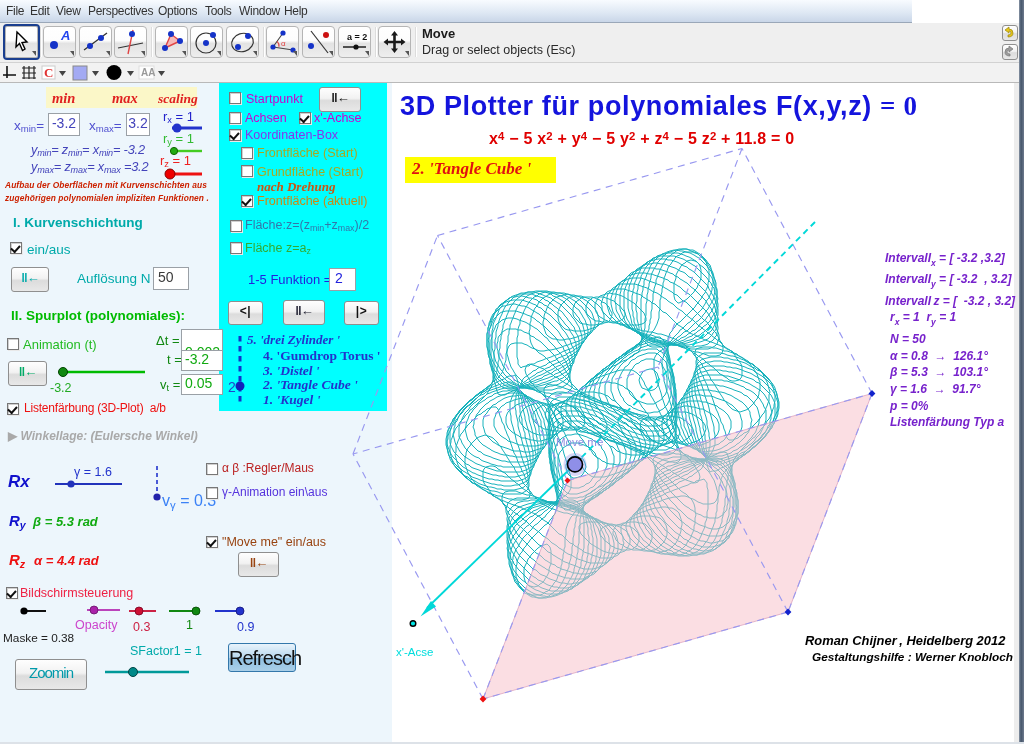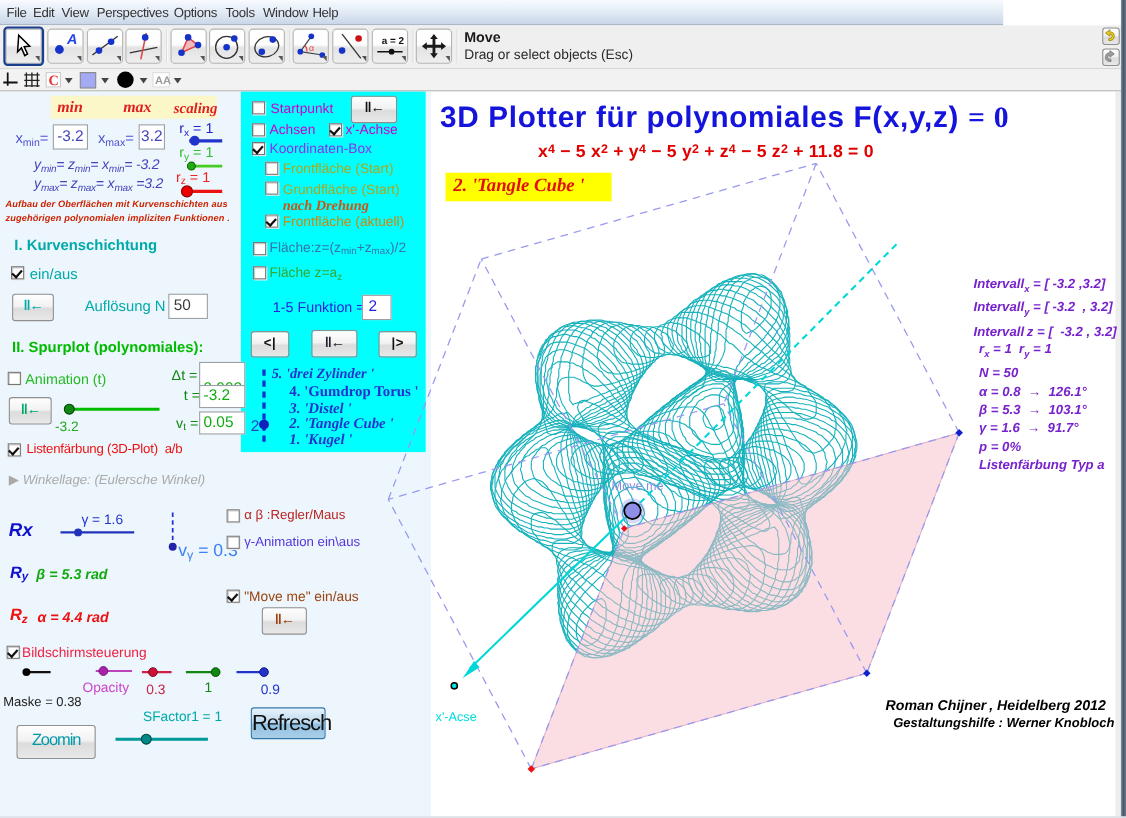--- a/index.html
+++ b/index.html
@@ -350,21 +350,21 @@
       <circle cx="13" cy="10" r="4.5" fill="#118811" stroke="#004400" stroke-width="1"></circle>
     </svg>
 <div class="t" style="left:50px;top:381px;font-size:12.5px;color:#22aa22">-3.2</div>
 <div class="t" style="left:167px;top:353px;font-size:13px;color:#118811">t = 1</div>
 <div class="inp" style="left:181px;top:350px;width:37px;height:18px;color:#11aa11;padding-top:1px;padding-left:3px">-3.2</div>
 <div class="t" style="left:160px;top:378px;font-size:13px;color:#118811">v<sub>t</sub> = 1</div>
 <div class="inp" style="left:181px;top:374px;width:37px;height:18px;color:#11aa11;padding-top:1px;padding-left:3px">0.05</div>
 <span class="cb" style="left:7px;top:403px"></span>
     <span class="ck" style="left:8px;top:406px">✔</span>
 <div class="t" style="left:24px;top:402px;font-size:12px;letter-spacing:-0.2px;color:#ee1111">Listenfärbung (3D-Plot)&nbsp;&nbsp;a/b</div>
-<div class="t" style="left:8px;top:430px;font-size:12px;font-weight:normal;font-style:italic;color:#a9a9a9"><span style="font-style:normal">▶</span> Winkellage: (Eulersche Winkel)</div>
+<div class="t" style="left:8px;top:430px;font-size:12px;font-weight:bold;font-style:italic;color:#a9a9a9"><span style="font-style:normal">▶</span> Winkellage: (Eulersche Winkel)</div>
 <div class="t" style="left:74px;top:465px;font-size:12.5px;color:#2233cc">γ = 1.6</div>
 <div class="t" style="left:8px;top:472px;font-size:17px;font-weight:bold;font-style:italic;color:#1111cc">Rx</div>
 <svg class="abs" style="left:50px;top:476px" width="80" height="16">
       <line x1="5" y1="8" x2="72" y2="8" stroke="#2233bb" stroke-width="2"></line>
       <circle cx="21" cy="8" r="3.6" fill="#2233bb"></circle>
     </svg>
 <svg class="abs" style="left:148px;top:462px" width="20" height="42">
       <line x1="9" y1="4" x2="9" y2="33" stroke="#2233cc" stroke-width="1.6" stroke-dasharray="4 3"></line>
       <circle cx="9" cy="35" r="3.6" fill="#2222aa"></circle>
     </svg>

